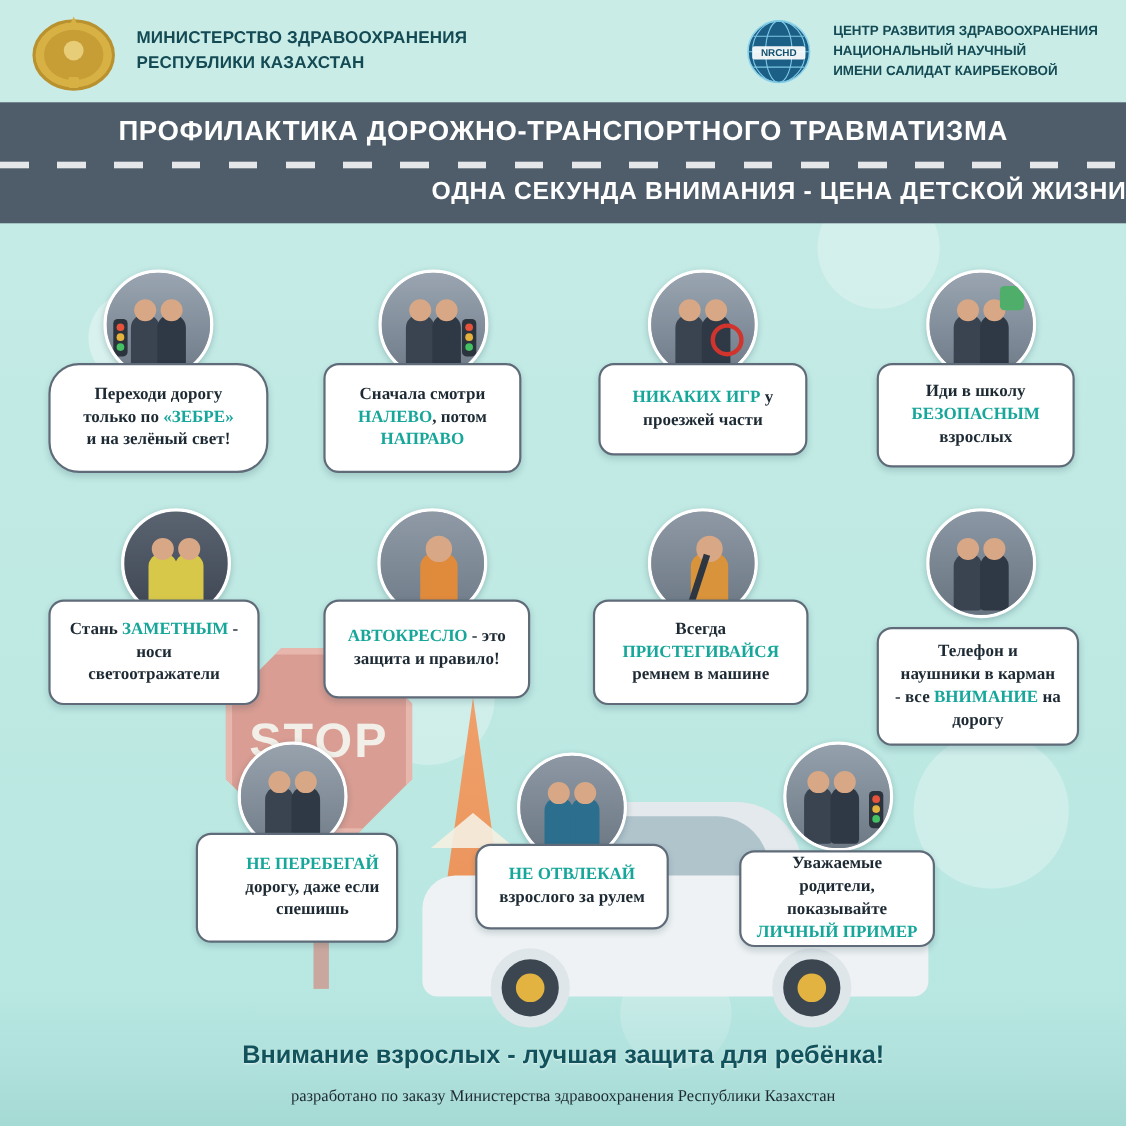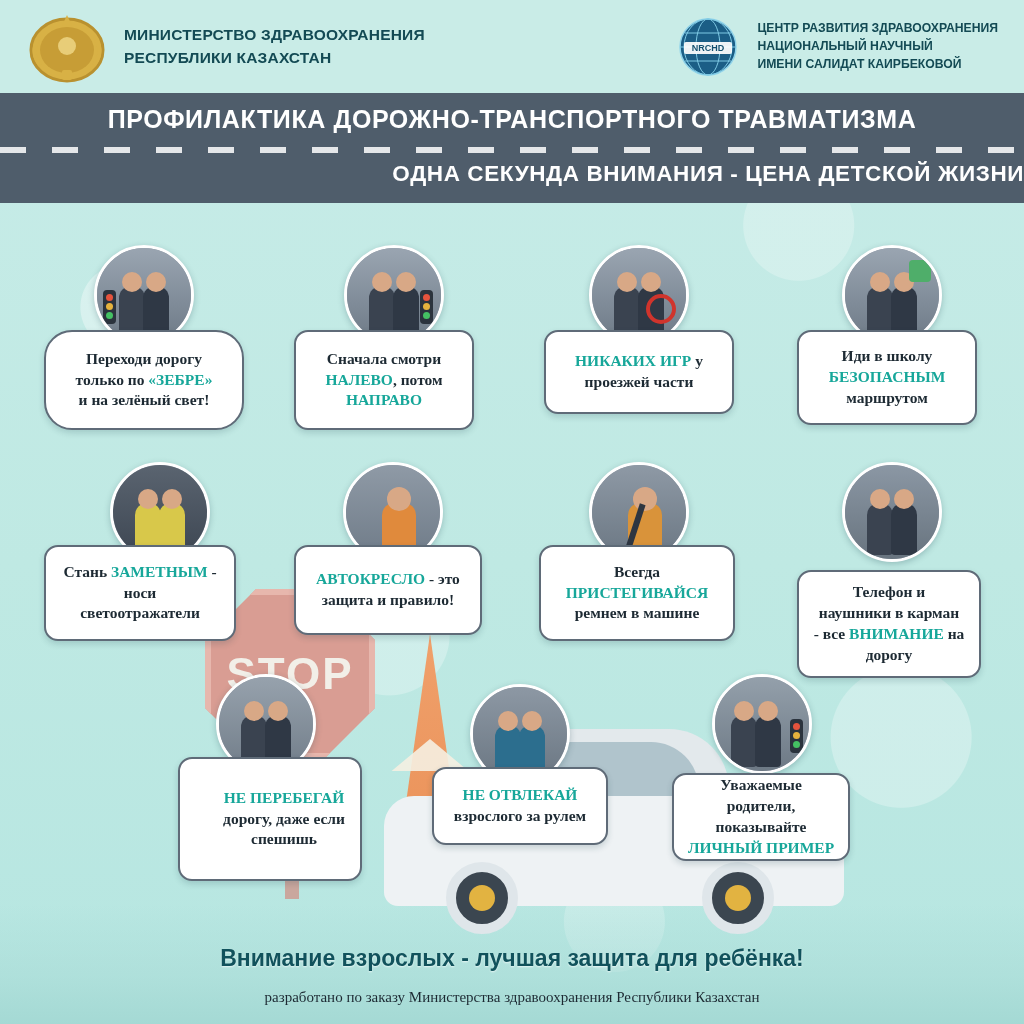--- a/index.html
+++ b/index.html
@@ -469,21 +469,21 @@
       <div class="figA"></div>
         <div class="headA"></div>
         <div class="figB"></div>
         <div class="headB"></div>
       <div style="position:absolute;right:8px;top:12px;width:22px;height:22px;border-radius:4px;background:#4fae6a;"></div>
     </div>
     <div class="card" style="left:797px; top:330px; width:180px; height:95px;">
       <p>
         <span>Иди в школу</span><br>
         <span class="hl">БЕЗОПАСНЫМ</span><br>
-        <span>маршрутом</span>
+        <span>взрослых</span>
       </p>
     </div>
 
     <div class="avatar" style="left:110px; top:462px;">
       <div class="sky" style="background:linear-gradient(180deg,#5a6470 0%,#3d4652 100%);"></div>
       <div class="figA" style="background:#d8c84a;"></div>
         <div class="headA"></div>
       <div class="figB" style="background:#d8c84a;"></div>
         <div class="headB"></div>
     </div>
@@ -537,21 +537,21 @@
       </p>
     </div>
 
     <div class="avatar" style="left:216px; top:674px;">
       <div class="sky" style="background:linear-gradient(180deg,#97a2ad 0%,#717d89 100%);"></div>
       <div class="figA"></div>
         <div class="headA"></div>
         <div class="figB"></div>
         <div class="headB"></div>
     </div>
-    <div class="card" style="left:178px; top:757px; width:184px; height:124px;padding-left:40px;">
+    <div class="card" style="left:178px; top:757px; width:184px; height:100px;padding-left:40px;">
       <p>
         <span class="hl">НЕ ПЕРЕБЕГАЙ</span><br>
         <span>дорогу,  даже если</span><br>
         <span>спешишь</span>
       </p>
     </div>
 
     <div class="avatar" style="left:470px; top:684px;">
       <div class="sky" style="background:linear-gradient(180deg,#8d98a4 0%,#6a7682 100%);"></div>
       <div class="figA" style="background:#2c6e8e;"></div>

